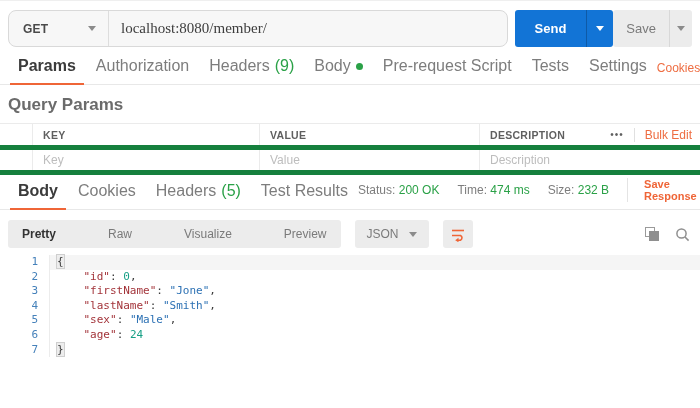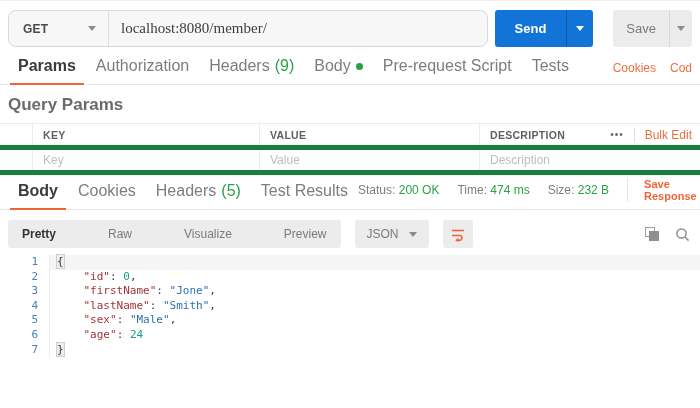--- a/index.html
+++ b/index.html
@@ -11,21 +11,21 @@
   .url-row { display:flex; align-items:center; padding:9px 8px 0 8px; height:46px; }
   .url-control { display:flex; flex:1; height:37px; border:1px solid #d9d9d9; border-radius:8px; background:#f7f7f7; overflow:hidden; }
   .method-select { display:flex; align-items:center; justify-content:space-between; width:100px; padding:0 12px 0 14px; border-right:1px solid #ddd; cursor:pointer; }
   .method-label { font-size:12px; font-weight:700; color:#4a4a4a; letter-spacing:.2px; }
   .url-input { flex:1; border:none; outline:none; background:transparent; padding:0 12px; font-size:15px; color:#3d3d3d; font-family:Liberation Serif, serif; }
   .caret { width:0; height:0; border-left:4px solid transparent; border-right:4px solid transparent; border-top:5px solid #8b8b8b; }
   .send-btn { display:flex; align-items:stretch; height:37px; margin-left:7px; background:#1274d6; border-radius:3px; color:#fff; cursor:pointer; }
   .send-main { display:flex; align-items:center; padding:8px 20px; font-size:13px; font-weight:700; }
   .send-caret-box { display:flex; align-items:center; padding:0 9px; border-left:1px solid rgba(0,0,0,.22); }
   .send-caret-box .caret { border-top-color:#fff; }
-  .save-btn { display:flex; align-items:stretch; height:37px; margin-left:20px; background:#ececec; border-radius:3px; color:#7a7a7a; cursor:pointer; }
+  .save-btn { display:flex; align-items:stretch; height:37px; margin-left:0; background:#ececec; border-radius:3px; color:#7a7a7a; cursor:pointer; }
   .save-main { display:flex; align-items:center; padding:0 13px; font-size:13px; }
   .save-caret-box { display:flex; align-items:center; padding:0 7px; border-left:1px solid #d8d8d8; }
 
   
   .tabs-row { display:flex; align-items:flex-end; border-bottom:1px solid #e8e8e8; padding:0 8px; }
   .req-tabs { height:36px; margin-top:2px; }
   .tab { position:relative; padding:9px 10px; font-size:16px; color:#7d7d7d; cursor:pointer; white-space:nowrap; display:flex; align-items:center; gap:5px;text-align:center; }
   .tab.active { color:#3b3b3b; font-weight:600; }
   .tab.active::after { content:""; position:absolute; left:2px; right:2px; bottom:-1px; height:2px; background:#ef6537; }
   .tab .count { color:#2aa147; }
@@ -123,20 +123,23 @@
     <div class="tab">
       <span>Body</span>
       <span class="dot"></span>
     </div>
     <div class="tab">
       <span>Pre-request Script</span>
     </div>
     <div class="tab">
       <span>Tests</span>
     </div>
+    <div class="tab">
+      <span>Settings</span>
+    </div>
     <div class="tabs-right" style="padding-bottom:9px;">
       <span class="link-orange">Cookies</span>
       <span class="link-orange">Cod</span>
     </div>
   </div>
 
   <div class="qp-title">Query Params</div>
   <div class="qp-table">
     <div class="qp-row">
       <div class="qp-gutter"></div>

